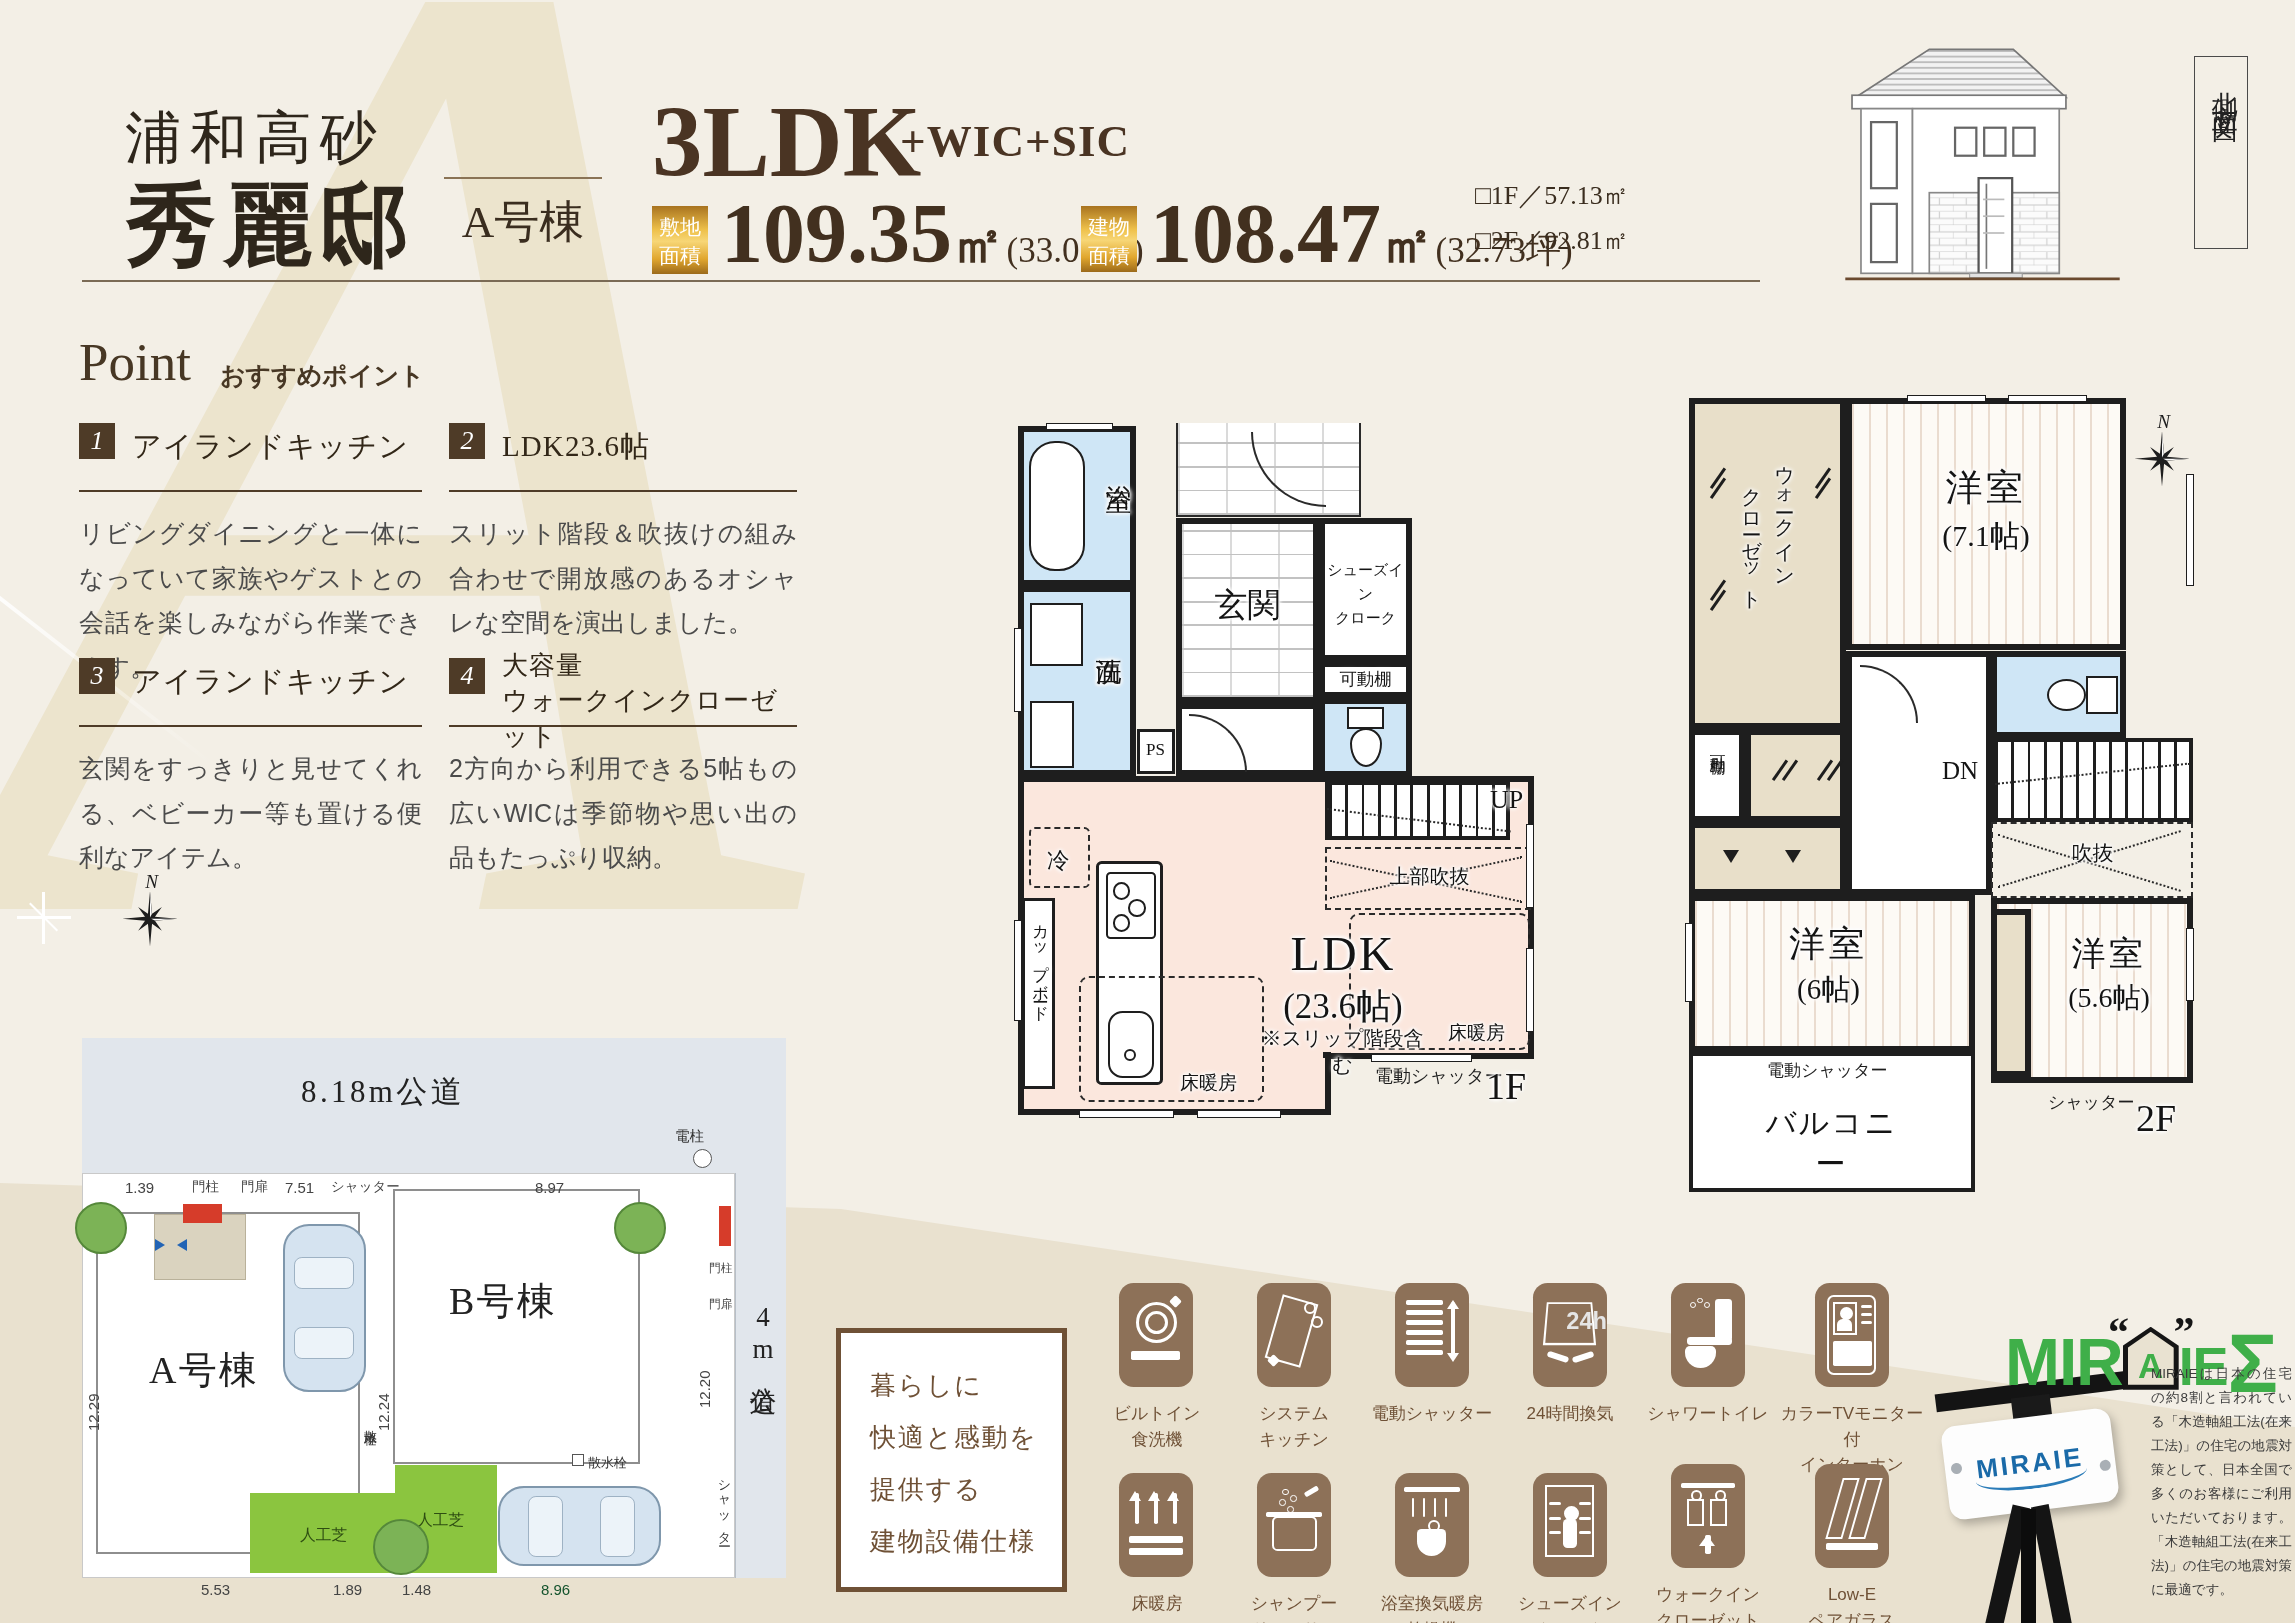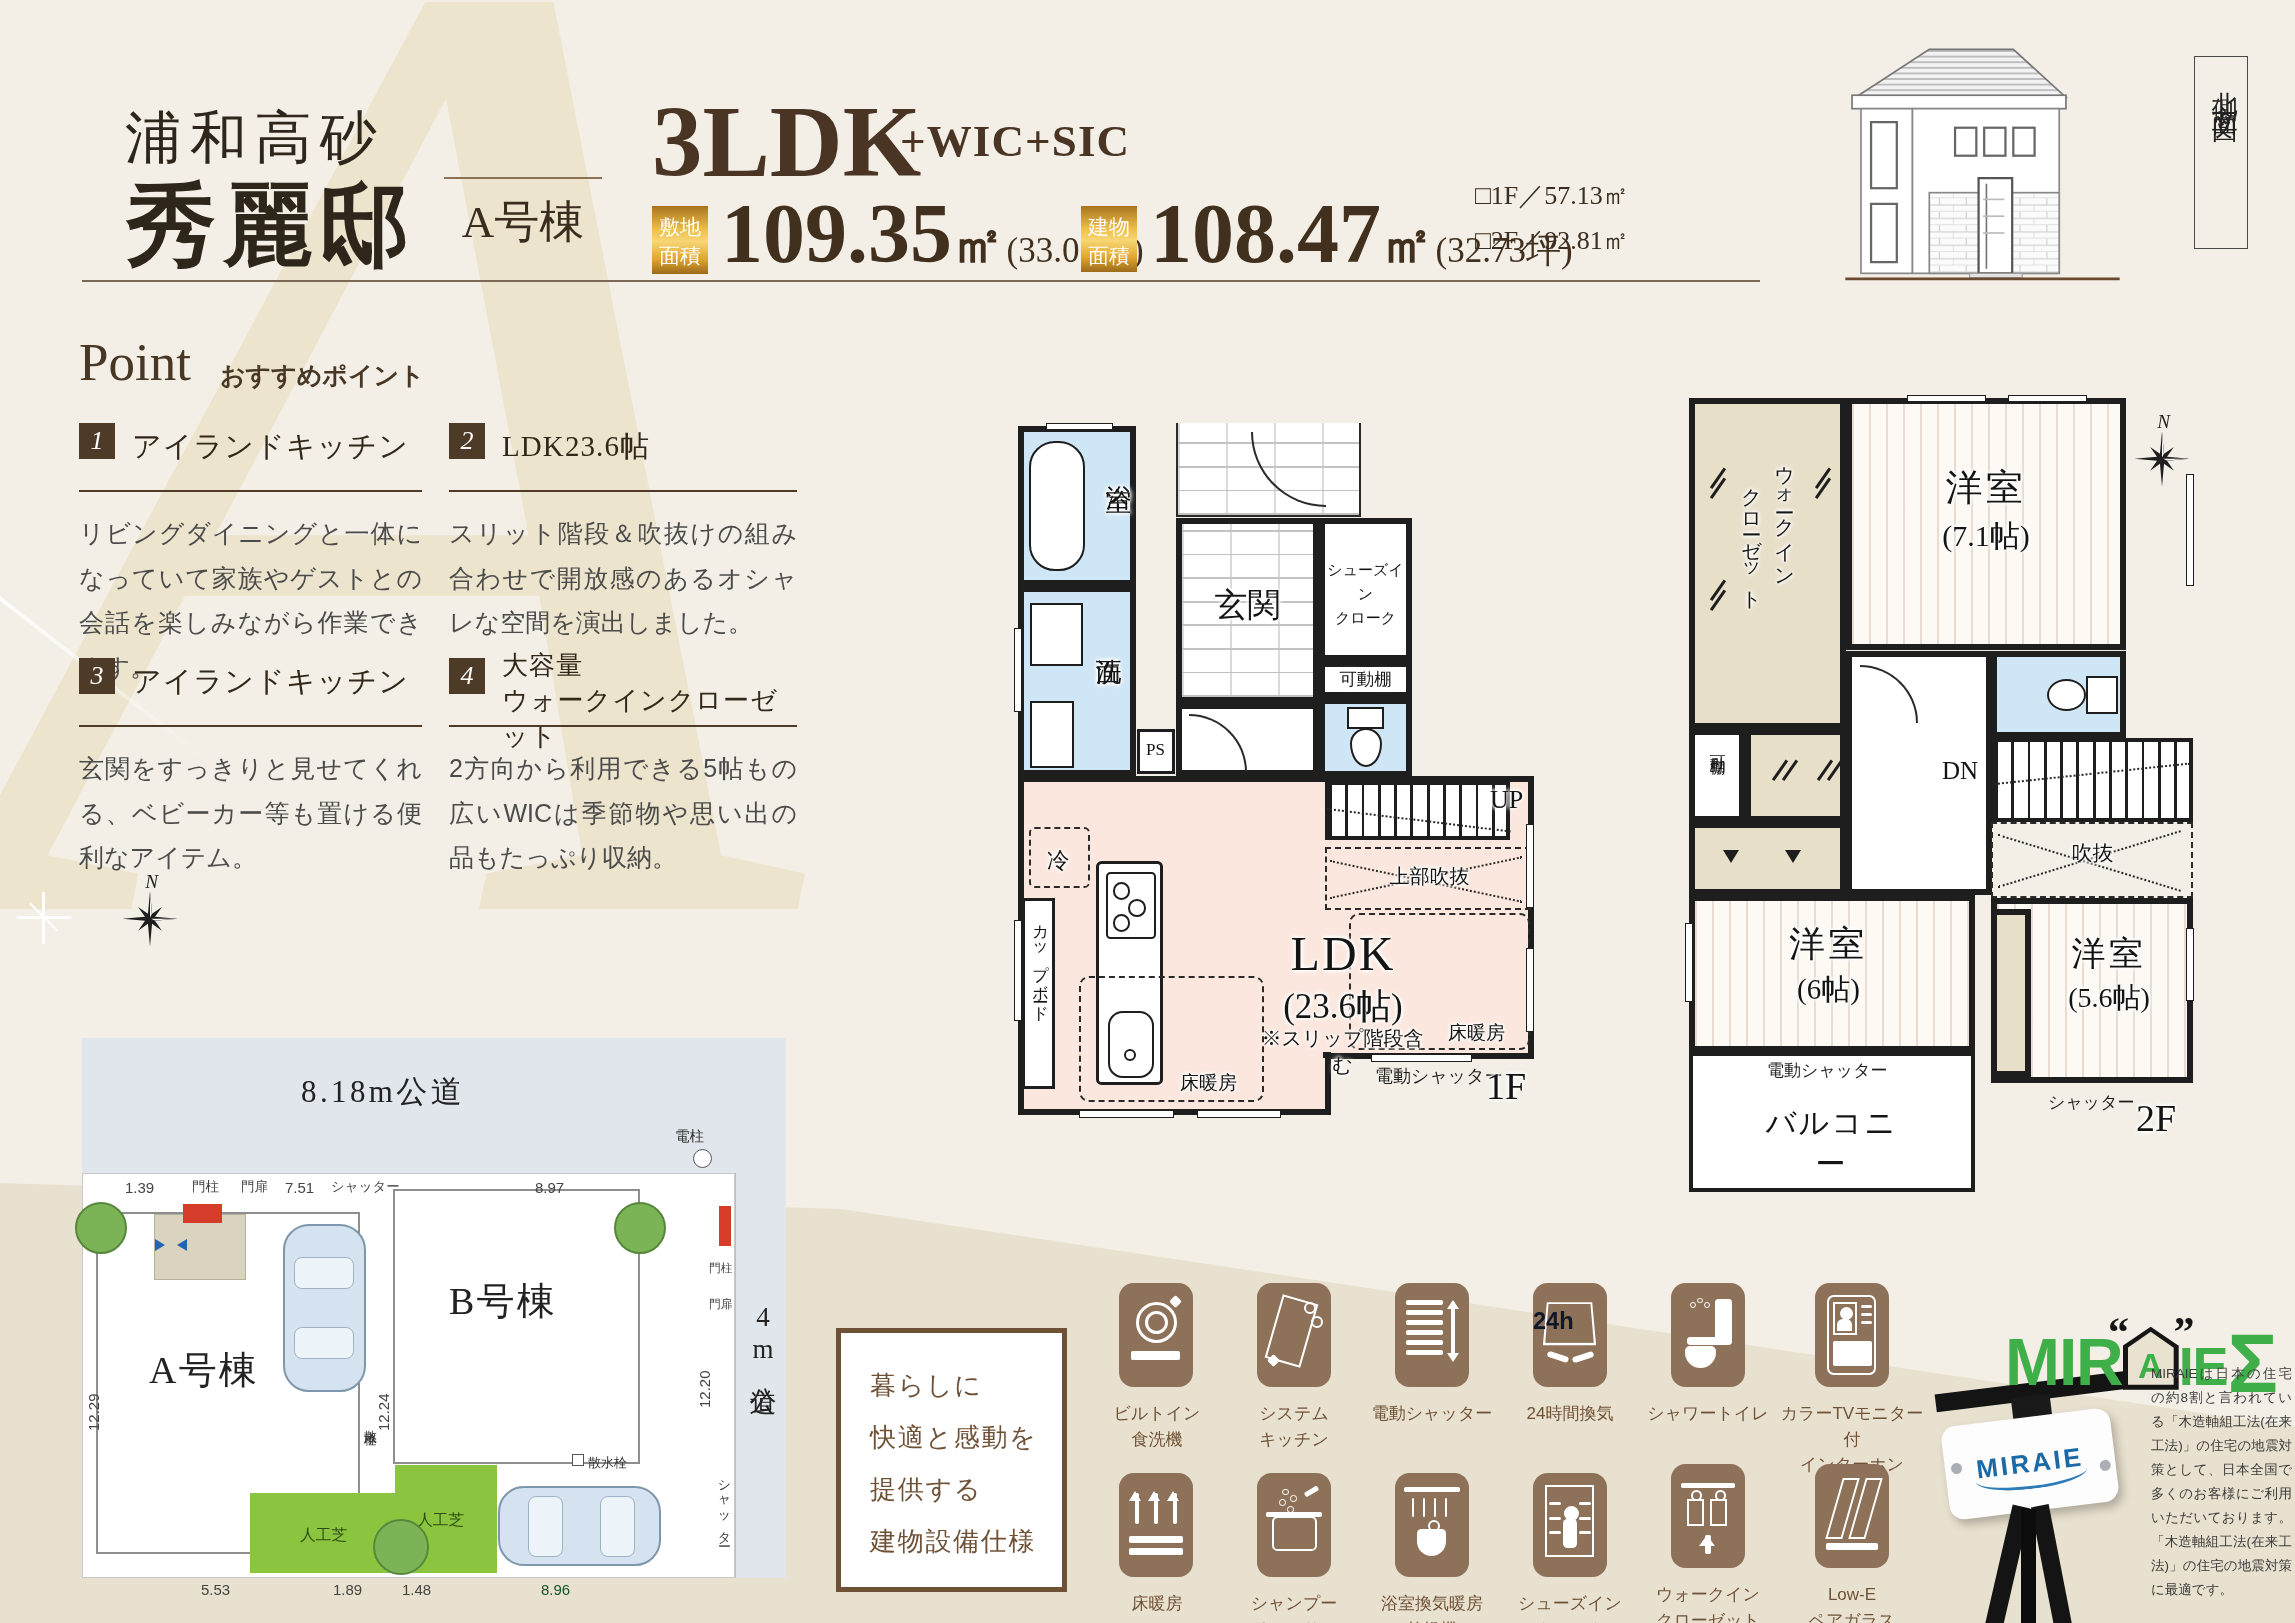--- a/index.html
+++ b/index.html
@@ -388,21 +388,21 @@
   <div class="wbar" style="left:11.2px;top:47px;width:37px;height:5px"></div>
   <div class="wbar" style="left:11.2px;top:57px;width:37px;height:5px"></div>
   <div class="wbar" style="left:11.2px;top:67px;width:37px;height:5px"></div>
   <div class="wbar" style="left:56px;top:19px;width:3.9px;height:52px"></div>
   <div style="left:52px;top:11.2px;width:0;height:0;border:6.2px solid transparent;border-bottom:9px solid #fff"></div>
   <div style="left:52px;top:70px;width:0;height:0;border:6.2px solid transparent;border-top:9px solid #fff"></div>
 </div>
 <div class="eq-label" style="left:1359px;top:1401px">電動シャッター</div>
 <div class="eq" style="left:1533px;top:1283px;z-index:2">
   <div class="wbox" style="left:12.3px;top:17px;width:49px;height:44px;border-color:#fff;transform:perspective(67px) rotateX(14deg)"></div>
-  <div style="left:0;top:25px;width:74px;text-align:left;color:#0f172a;font-weight:bold;font-size:23.6px">24h</div>
+  <div style="left:0;top:25px;width:74px;text-align:right;color:#e5e5e5;font-weight:bold;font-size:23.6px">24h</div>
   <div class="wbar" style="left:13.5px;top:71px;width:22.4px;height:5.6px;border-radius:3.4px;transform:rotate(18deg)"></div>
   <div class="wbar" style="left:39px;top:71px;width:22.4px;height:5.6px;border-radius:3.4px;transform:rotate(-18deg)"></div>
 </div>
 <div class="eq-label" style="left:1497px;top:1401px">24時間換気</div>
 
 <div class="eq" style="left:1119px;top:1473px;z-index:2">
   <div class="wbar" style="left:15.7px;top:20px;width:3.9px;height:31px"></div>
   <div style="left:10px;top:12.3px;width:0;height:0;border:6.7px solid transparent;border-bottom:10px solid #fff"></div>
   <div class="wbar" style="left:35px;top:20px;width:3.9px;height:31px"></div>
   <div style="left:29px;top:12.3px;width:0;height:0;border:6.7px solid transparent;border-bottom:10px solid #fff"></div>

